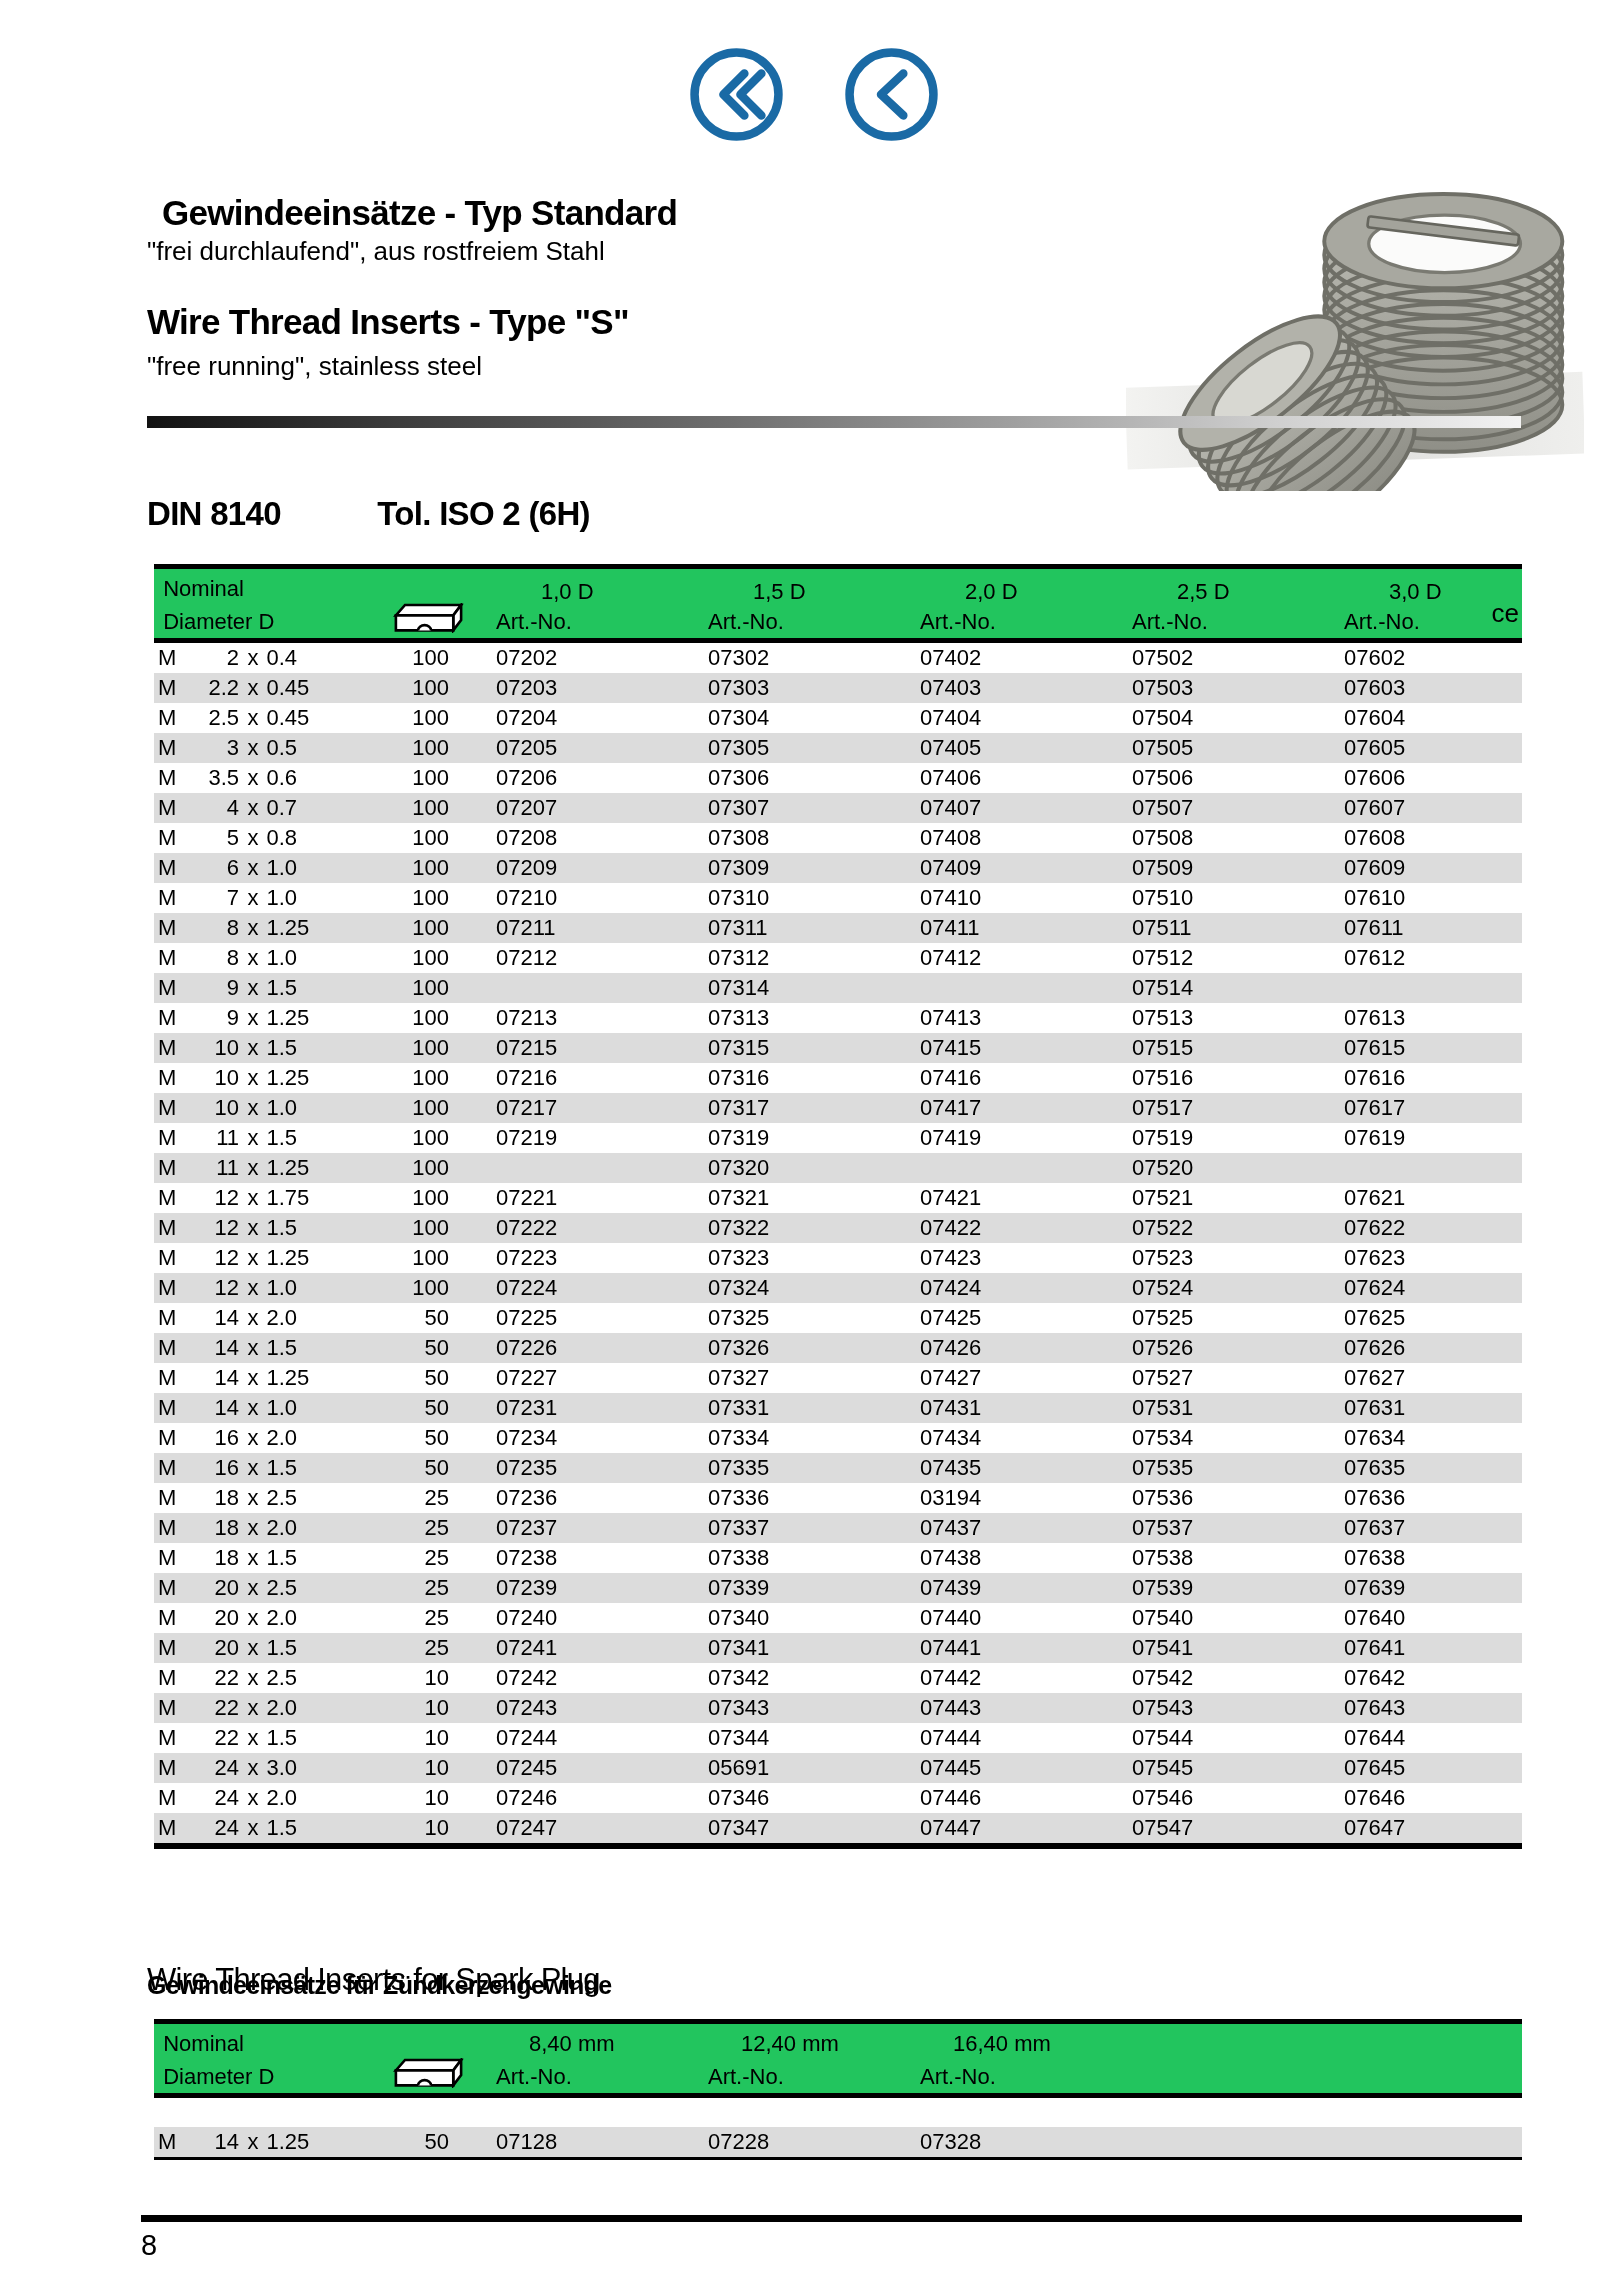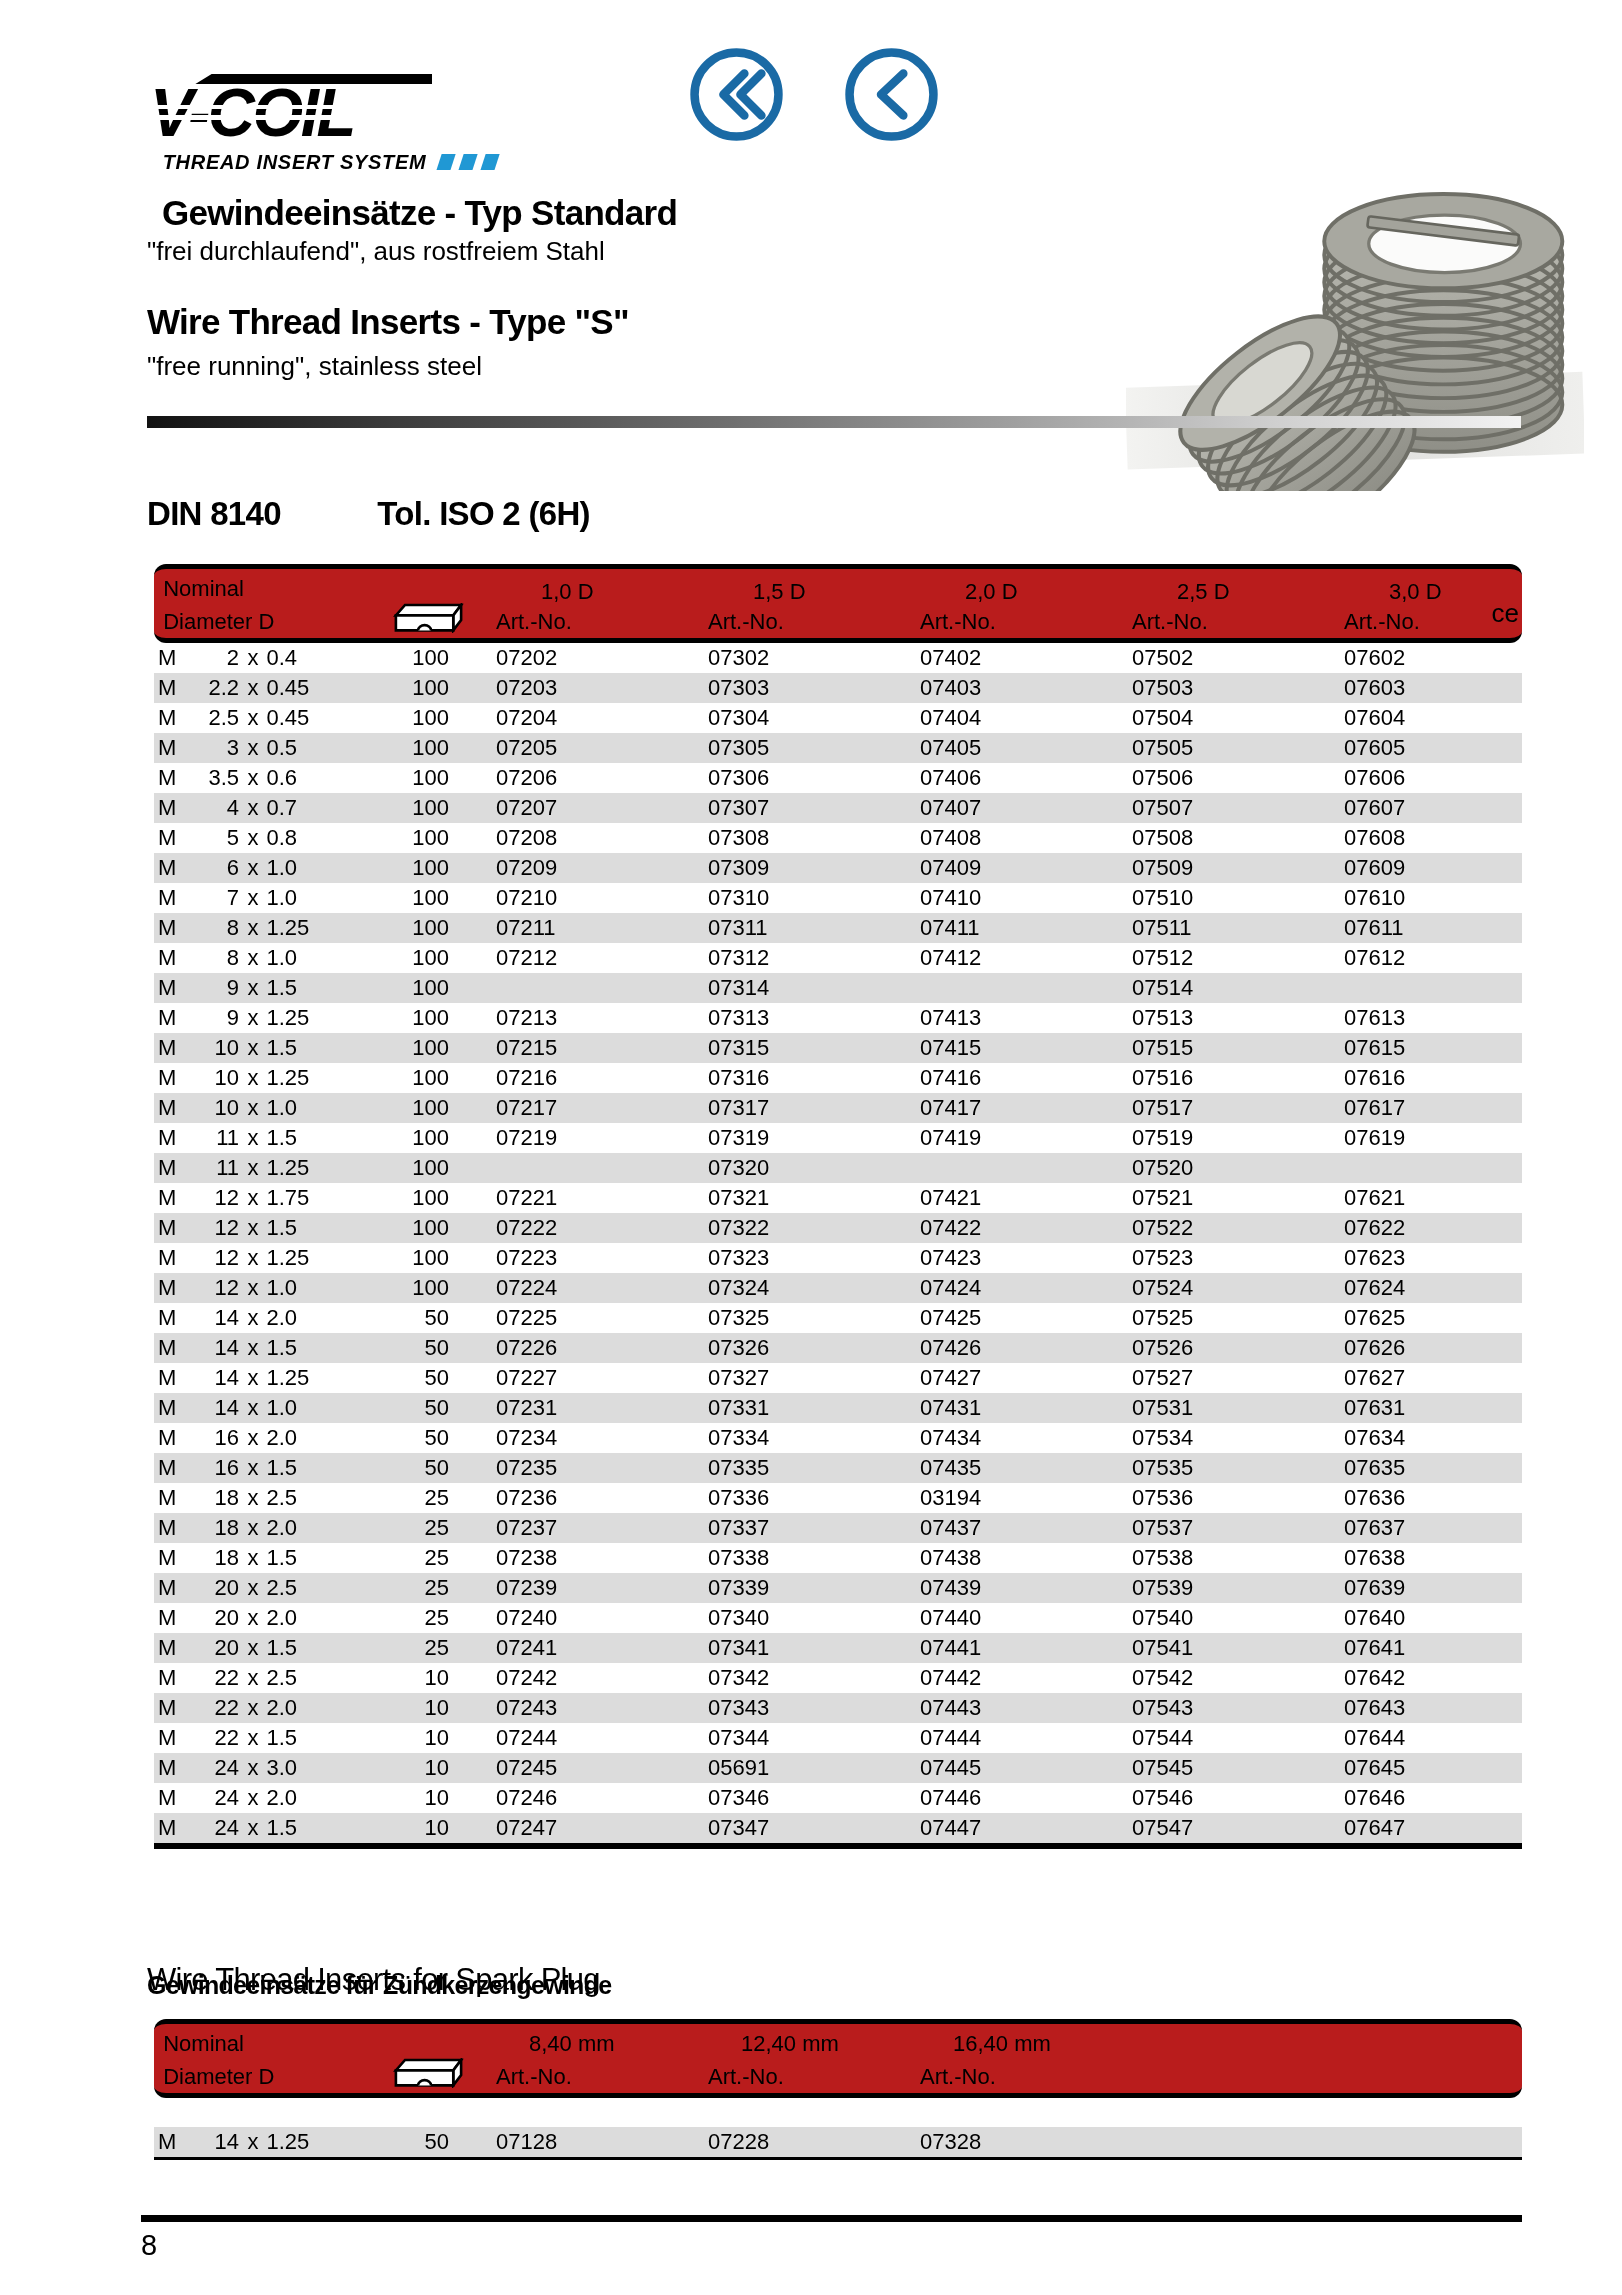--- a/index.html
+++ b/index.html
@@ -31,22 +31,22 @@
   .grad-bar{position:absolute;left:147px;top:416px;width:1374px;height:12.4px;
     background:linear-gradient(to right,#121212,#3c3c3c 18%,#6e6e6e 42%,#9d9d9d 62%,#cfcfcf 82%,#f2f2f2 100%);}
   .din-line{position:absolute;left:147px;top:495px;font-size:33px;font-weight:bold;letter-spacing:-0.7px;}
   .din-tol{position:absolute;left:236px;}
   
   .photo{position:absolute;left:1126px;top:164px;}
   
   .vtable{position:absolute;left:154px;width:1368px;}
   .main-table{top:564px;}
   .spark-table{top:2019px;}
-  .t-header{background:#b91c1c;border-top:5.2px solid #000;border-bottom:5.2px solid #000;
-    height:69px;position:relative;border-radius:12px;}
+  .t-header{background:#22c55e;border-top:5.2px solid #000;border-bottom:5.2px solid #000;
+    height:69px;position:relative;}
   .h-row{display:grid;grid-template-columns:30px 177px 88px 212px 212px 212px 212px 1fr;
     align-items:center;font-size:22px;}
   .h-row1{height:34px;padding-top:2.6px;}
   .h-row2{height:32px;}
   .h-left{grid-column:span 3;padding-left:9.2px;}
   .c-dlabel{padding-left:92px;white-space:nowrap;margin-top:7px;}
   .c-mmlabel{padding-left:80px;white-space:nowrap;}
   .c-artlabel{padding-left:47px;white-space:nowrap;}
   .pkg-icon{position:absolute;left:239px;top:34px;}
   .h-ce{position:absolute;right:3px;bottom:9.2px;font-size:26px;}
@@ -68,34 +68,20 @@
   .spark-body{border-bottom:3.3px solid #000;}
   
   .footer-rule{position:absolute;left:141px;top:2215px;width:1381px;height:6.5px;background:#000;}
   .page-num{position:absolute;left:141px;top:2229px;font-size:29px;}
 </style>
 </head>
 <body>
 
 <div class="page">
 
-  <div class="logo">
-    <div class="logo-bar"></div>
-    <div class="logo-text">V-COIL</div>
-    <div class="logo-stripe stripe1"></div>
-    <div class="logo-stripe stripe2"></div>
-    <div class="logo-sub">
-      <span>THREAD INSERT SYSTEM</span>
-      <span class="logo-squares">
-        <span class="logo-sq" style="background: rgb(32, 152, 212);"></span>
-        <span class="logo-sq" style="background: rgb(32, 152, 212);"></span>
-        <span class="logo-sq" style="background: rgb(32, 152, 212);"></span>
-      </span>
-    </div>
-  </div>
 
   <button class="nav-btn nav-first" title="">
     <svg width="97" height="97" viewBox="0 0 148 148">
       <circle cx="74" cy="74" r="64" fill="none" stroke="#1a6aa5" stroke-width="13"></circle>
       <polyline points="86,42 54,74 86,106" fill="none" stroke="#1a6aa5" stroke-width="13" stroke-linecap="round" stroke-linejoin="round"></polyline>
       <polyline points="112,42 80,74 112,106" fill="none" stroke="#1a6aa5" stroke-width="13" stroke-linecap="round" stroke-linejoin="round"></polyline>
     </svg>
   </button>
   <button class="nav-btn nav-prev" title="">
     <svg width="97" height="97" viewBox="0 0 148 148">

